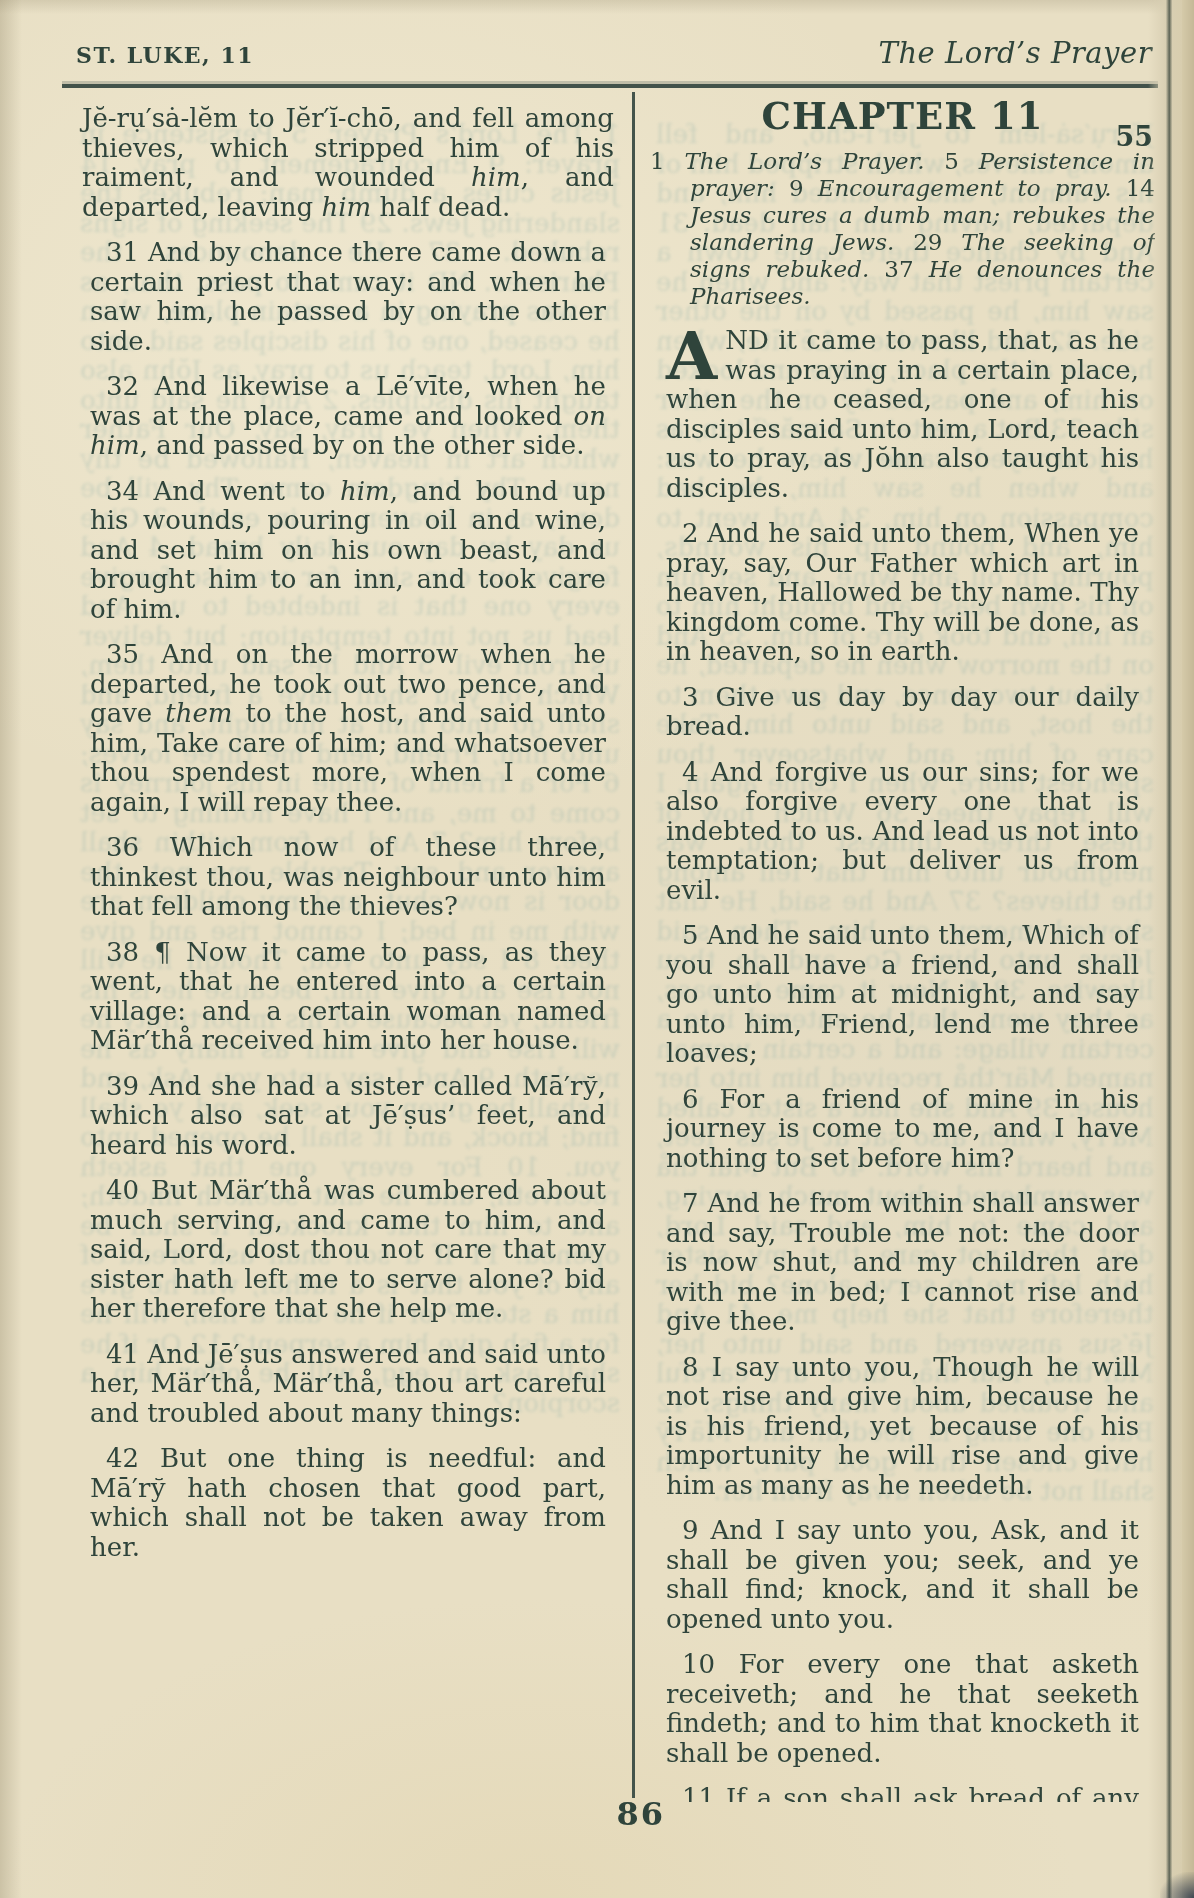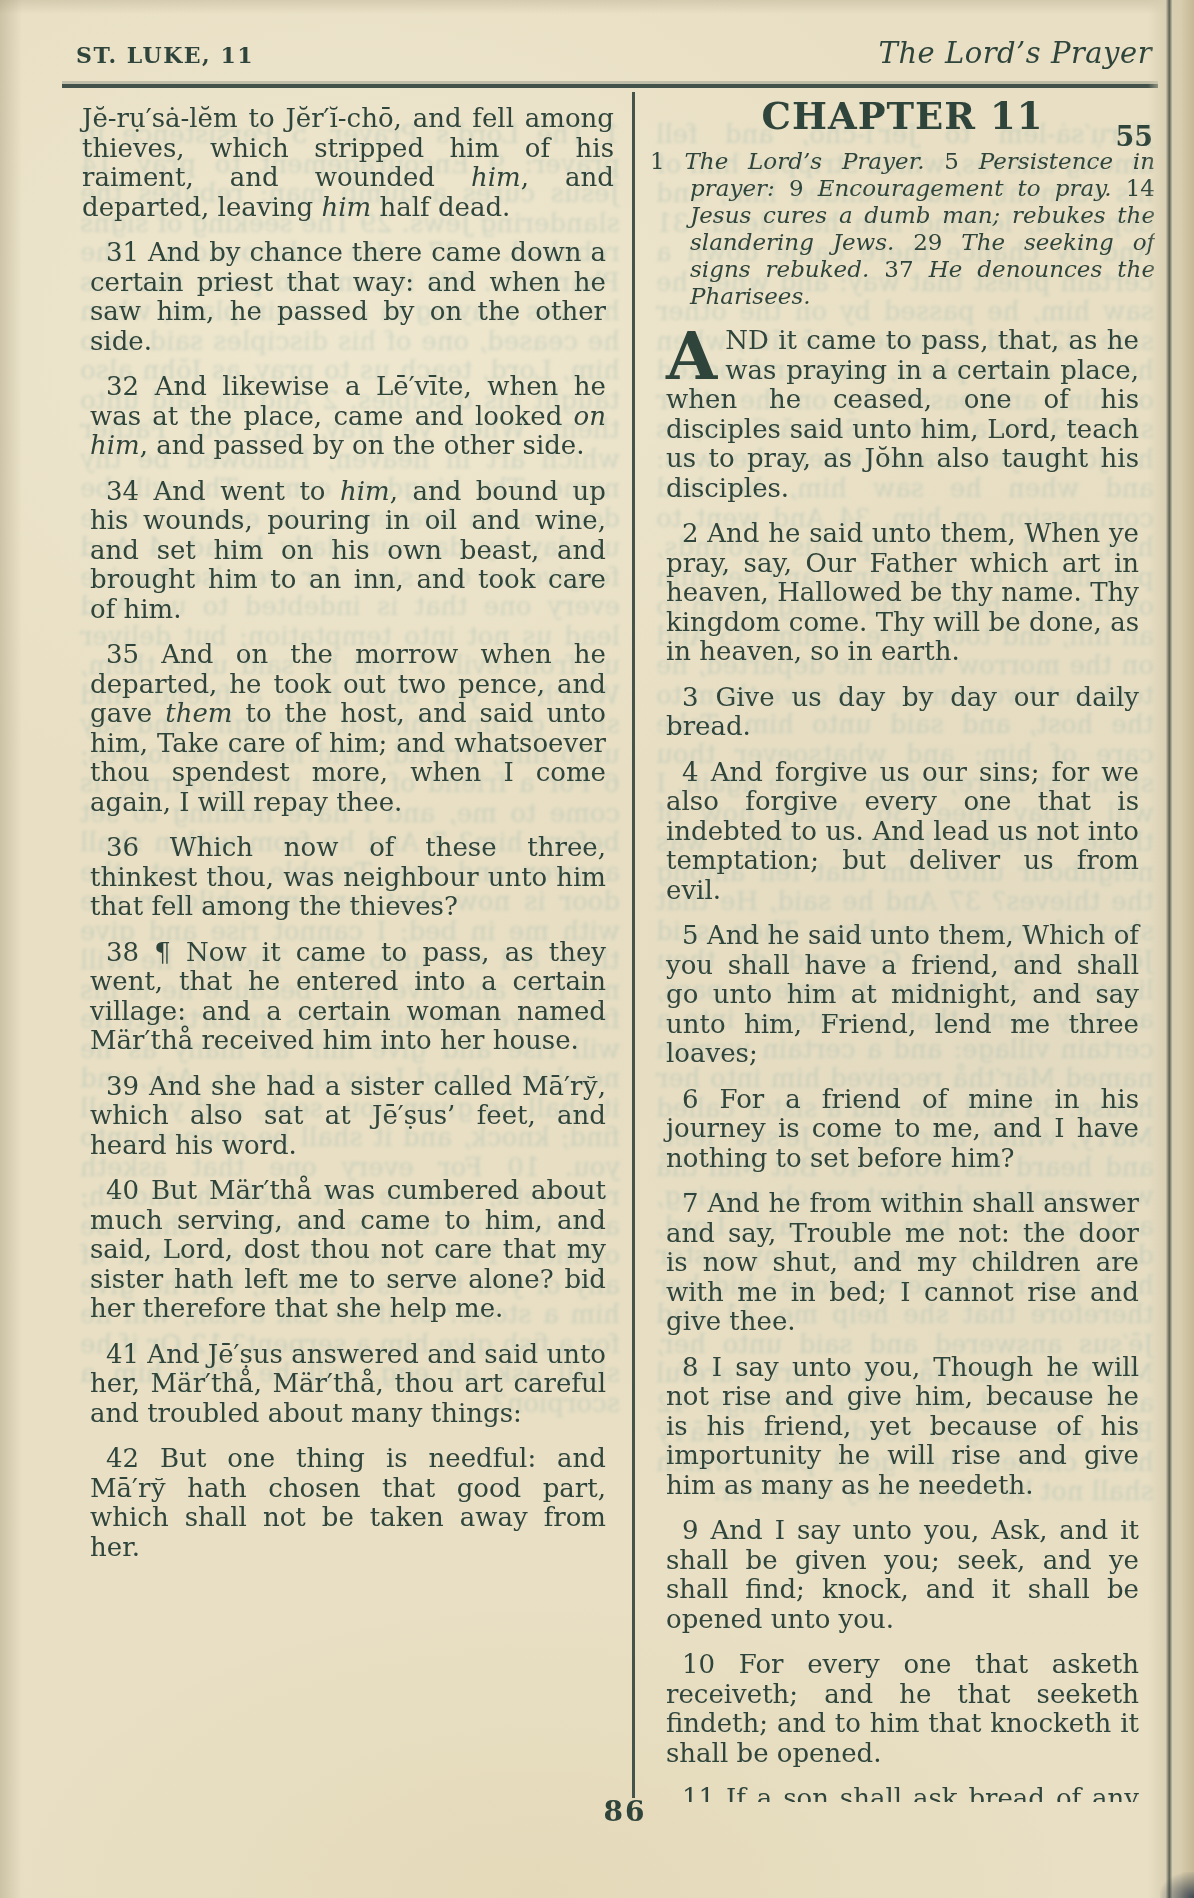--- a/index.html
+++ b/index.html
@@ -56,22 +56,22 @@
   .folio{position:absolute;right:2px;top:1px;font-size:27px;font-weight:bold;margin-top:20px;}
 
   .summary{font-style:italic;font-size:23px;line-height:27px;margin:0 0 12px 0;
     padding-left:40px;text-indent:-40px;}
   .summary em{font-style:normal;}
 
   .dropcap{float:left;font-size:66px;line-height:52px;font-weight:bold;
     padding:4px 8px 0 0;}
   p.dropcap-verse{text-indent:0;}
 
-  .page-number{position:absolute;left:585px;top:1795px;width:80px;text-align:center;
-    font-size:28px;font-weight:bold;letter-spacing:2px;}
+  .page-number{position:absolute;left:585px;top:1795px;width:80px;text-align:right;
+    font-size:32px;font-weight:bold;letter-spacing:2px;}
 
   
   .ghost{position:absolute;top:120px;height:1660px;overflow:hidden;
     font-size:26px;line-height:29.5px;text-align:justify;
     color:#8fb0a8;opacity:.30;filter:blur(1.6px);
     transform:scaleX(-1);pointer-events:none;}
   .ghost-left{left:80px;width:540px;}
   .ghost-right{left:656px;width:498px;}
 </style>
 </head>

